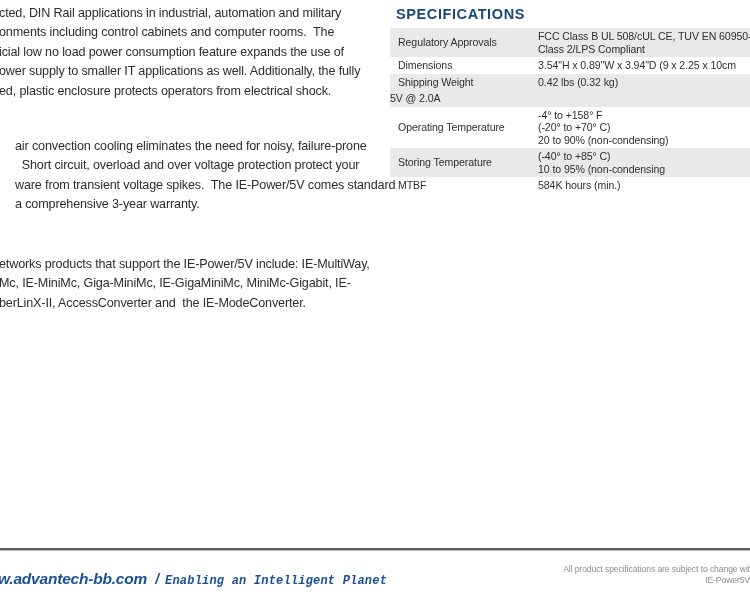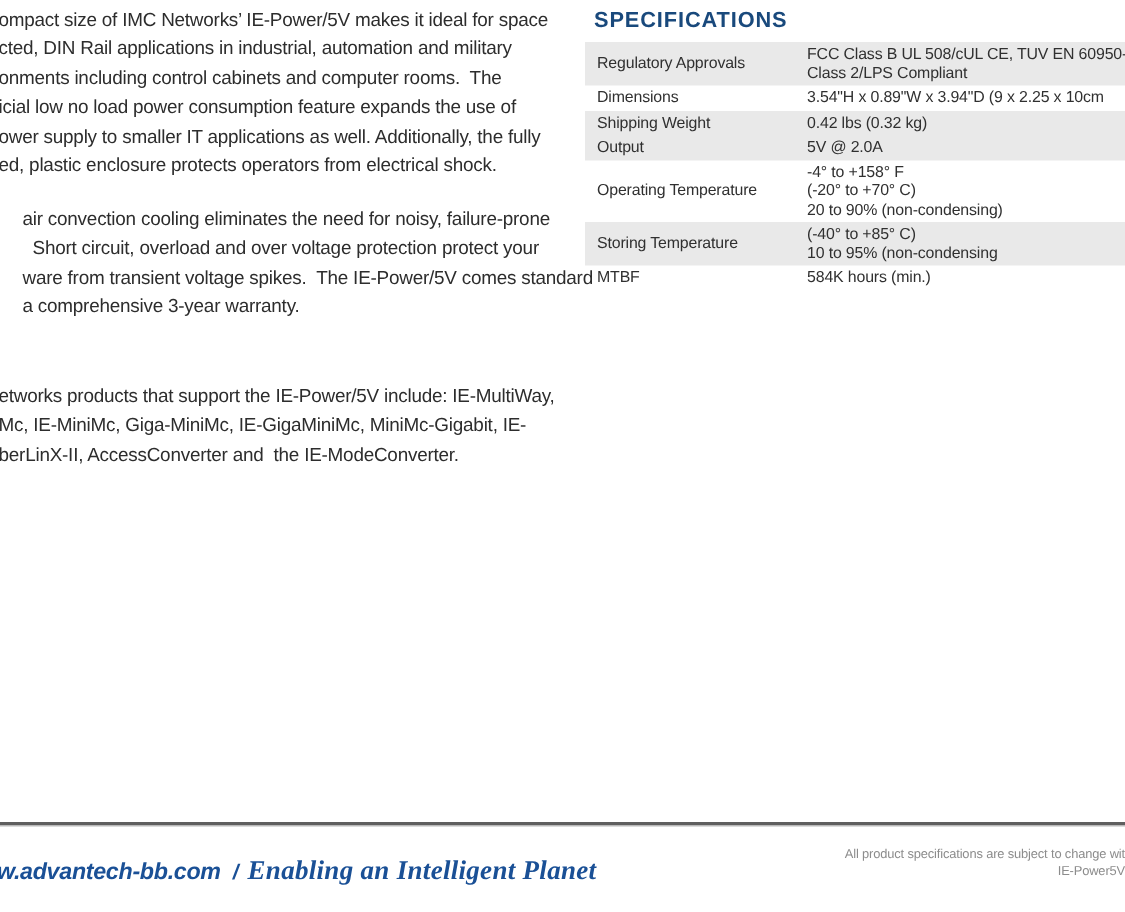--- a/index.html
+++ b/index.html
@@ -84,44 +84,43 @@
     font-size:15.5px;
     letter-spacing:-0.2px;
   }
   .footer-slash{
     font-style:italic;
     font-weight:bold;
     font-size:14px;
     margin:0 6px 0 8px;
   }
   .footer-tagline{
-    font-family:Liberation Serif, serif;
+    font-family:Liberation Mono, monospace;
     font-weight:bold;
     font-style:italic;
-    font-size:18px;
+    font-size:12px;
     letter-spacing:0.2px;
   }
   .footer-note{
     position:absolute;
     right:0;top:564px;
     text-align:right;
     color:#8c8c8c;
     font-size:8.6px;
     line-height:10.5px;
     letter-spacing:-0.1px;
     white-space:nowrap;
   }
 </style>
 </head>
 <body>
 
 <div class="page">
 
   <div class="body-par par-1">
-    <div class="bodyline">ompact size of IMC Networks’ IE-Power/5V makes it ideal for space</div>
     <div class="bodyline">cted, DIN Rail applications in industrial, automation and military</div>
     <div class="bodyline">onments including control cabinets and computer rooms.  The</div>
     <div class="bodyline">icial low no load power consumption feature expands the use of</div>
     <div class="bodyline">ower supply to smaller IT applications as well. Additionally, the fully</div>
     <div class="bodyline">ed, plastic enclosure protects operators from electrical shock.</div>
   </div>
 
   <div class="body-par par-2">
     <div class="bodyline">air convection cooling eliminates the need for noisy, failure-prone</div>
     <div class="bodyline">  Short circuit, overload and over voltage protection protect your</div>
@@ -157,21 +156,20 @@
 
       <div class="spec-row shaded">
         <div class="spec-label">Shipping Weight</div>
         <div class="spec-values">
           <div class="spec-line">0.42 lbs (0.32 kg)</div>
         </div>
       </div>
 
 
       <div class="spec-row shaded">
-        <div class="spec-label">Output</div>
         <div class="spec-values">
           <div class="spec-line">5V @ 2.0A</div>
         </div>
       </div>
 
       <div class="spec-row">
         <div class="spec-label">Operating Temperature</div>
         <div class="spec-values">
           <div class="spec-line">-4° to +158° F</div>
           <div class="spec-line">(-20° to +70° C)</div>

